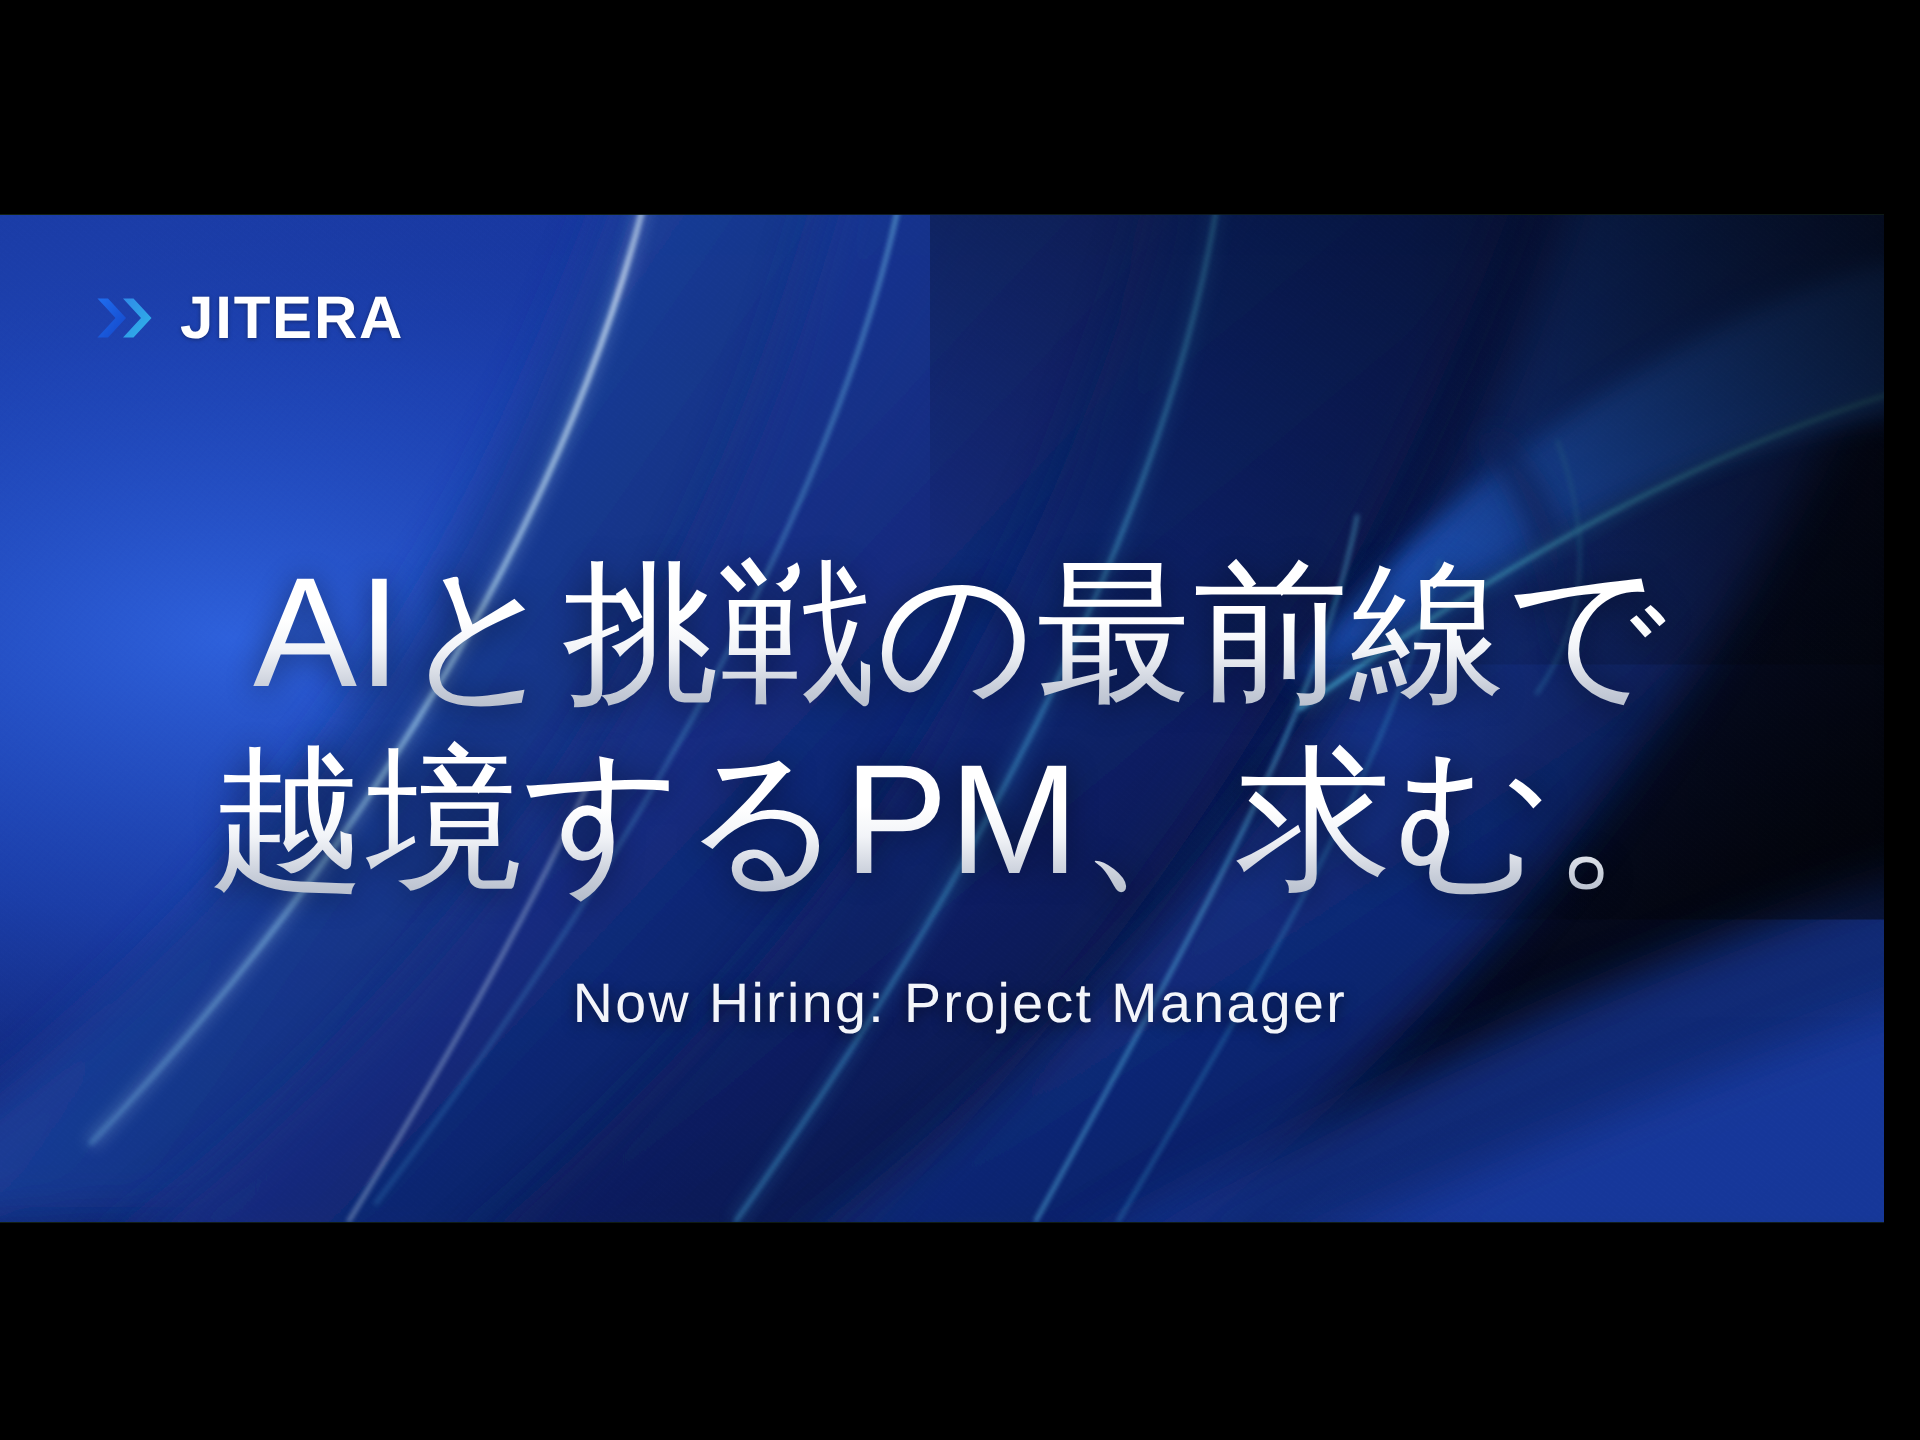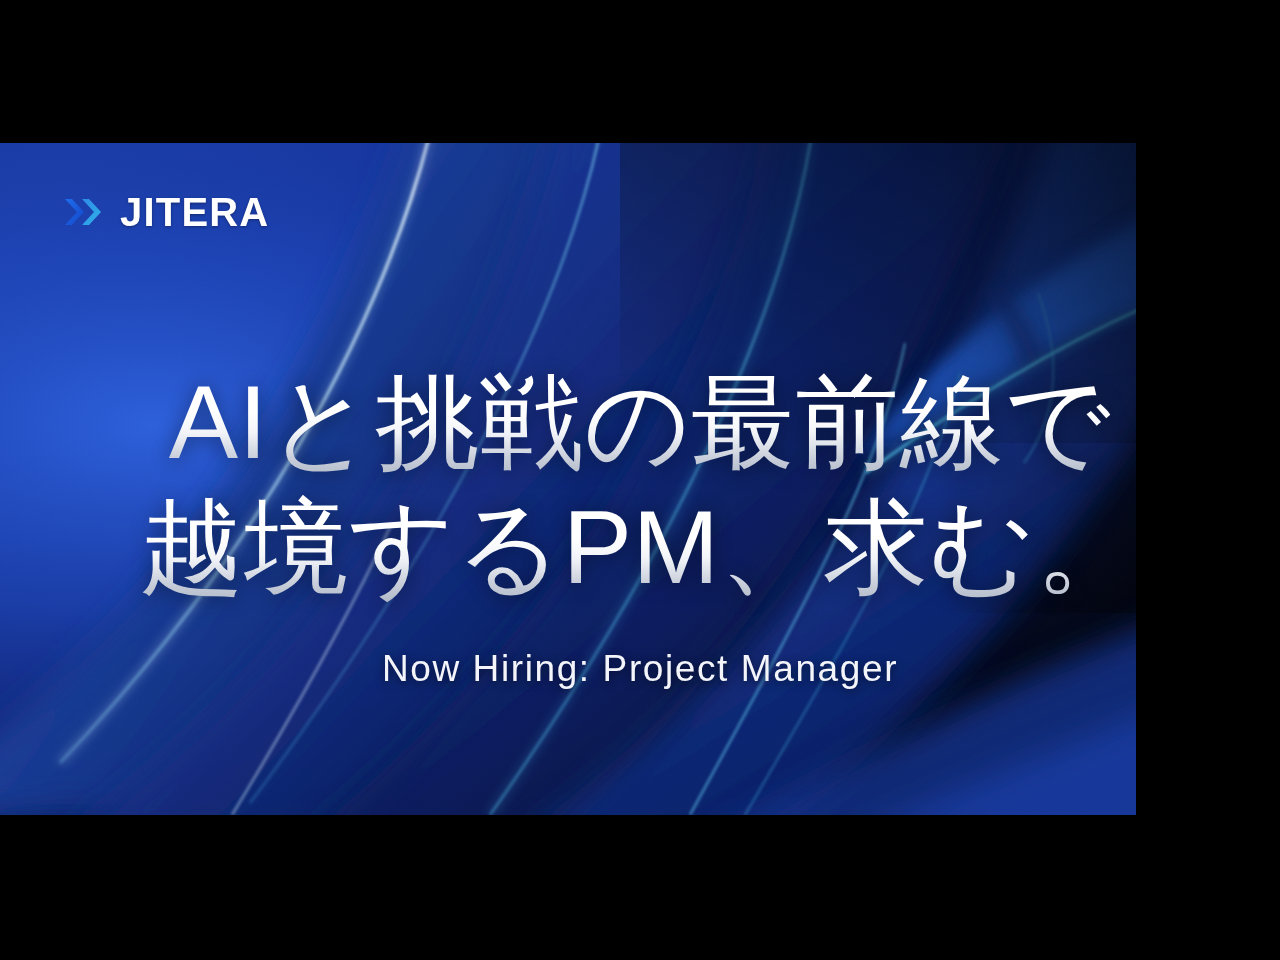--- a/index.html
+++ b/index.html
@@ -9,21 +9,21 @@
   }
   body {
     width: 1280px;
     height: 960px;
     overflow: hidden;
     font-family: "Liberation Sans", "DejaVu Sans", sans-serif;
   }
 
   #stage {
     position: relative;
-    width: 1136px;
+    width: 1256px;
     height: 960px;
     background: #4d7c0f;
     overflow: hidden;
   }
 
   
   .letterbox {
     position: absolute;
     left: 0;
     width: 1280px;

